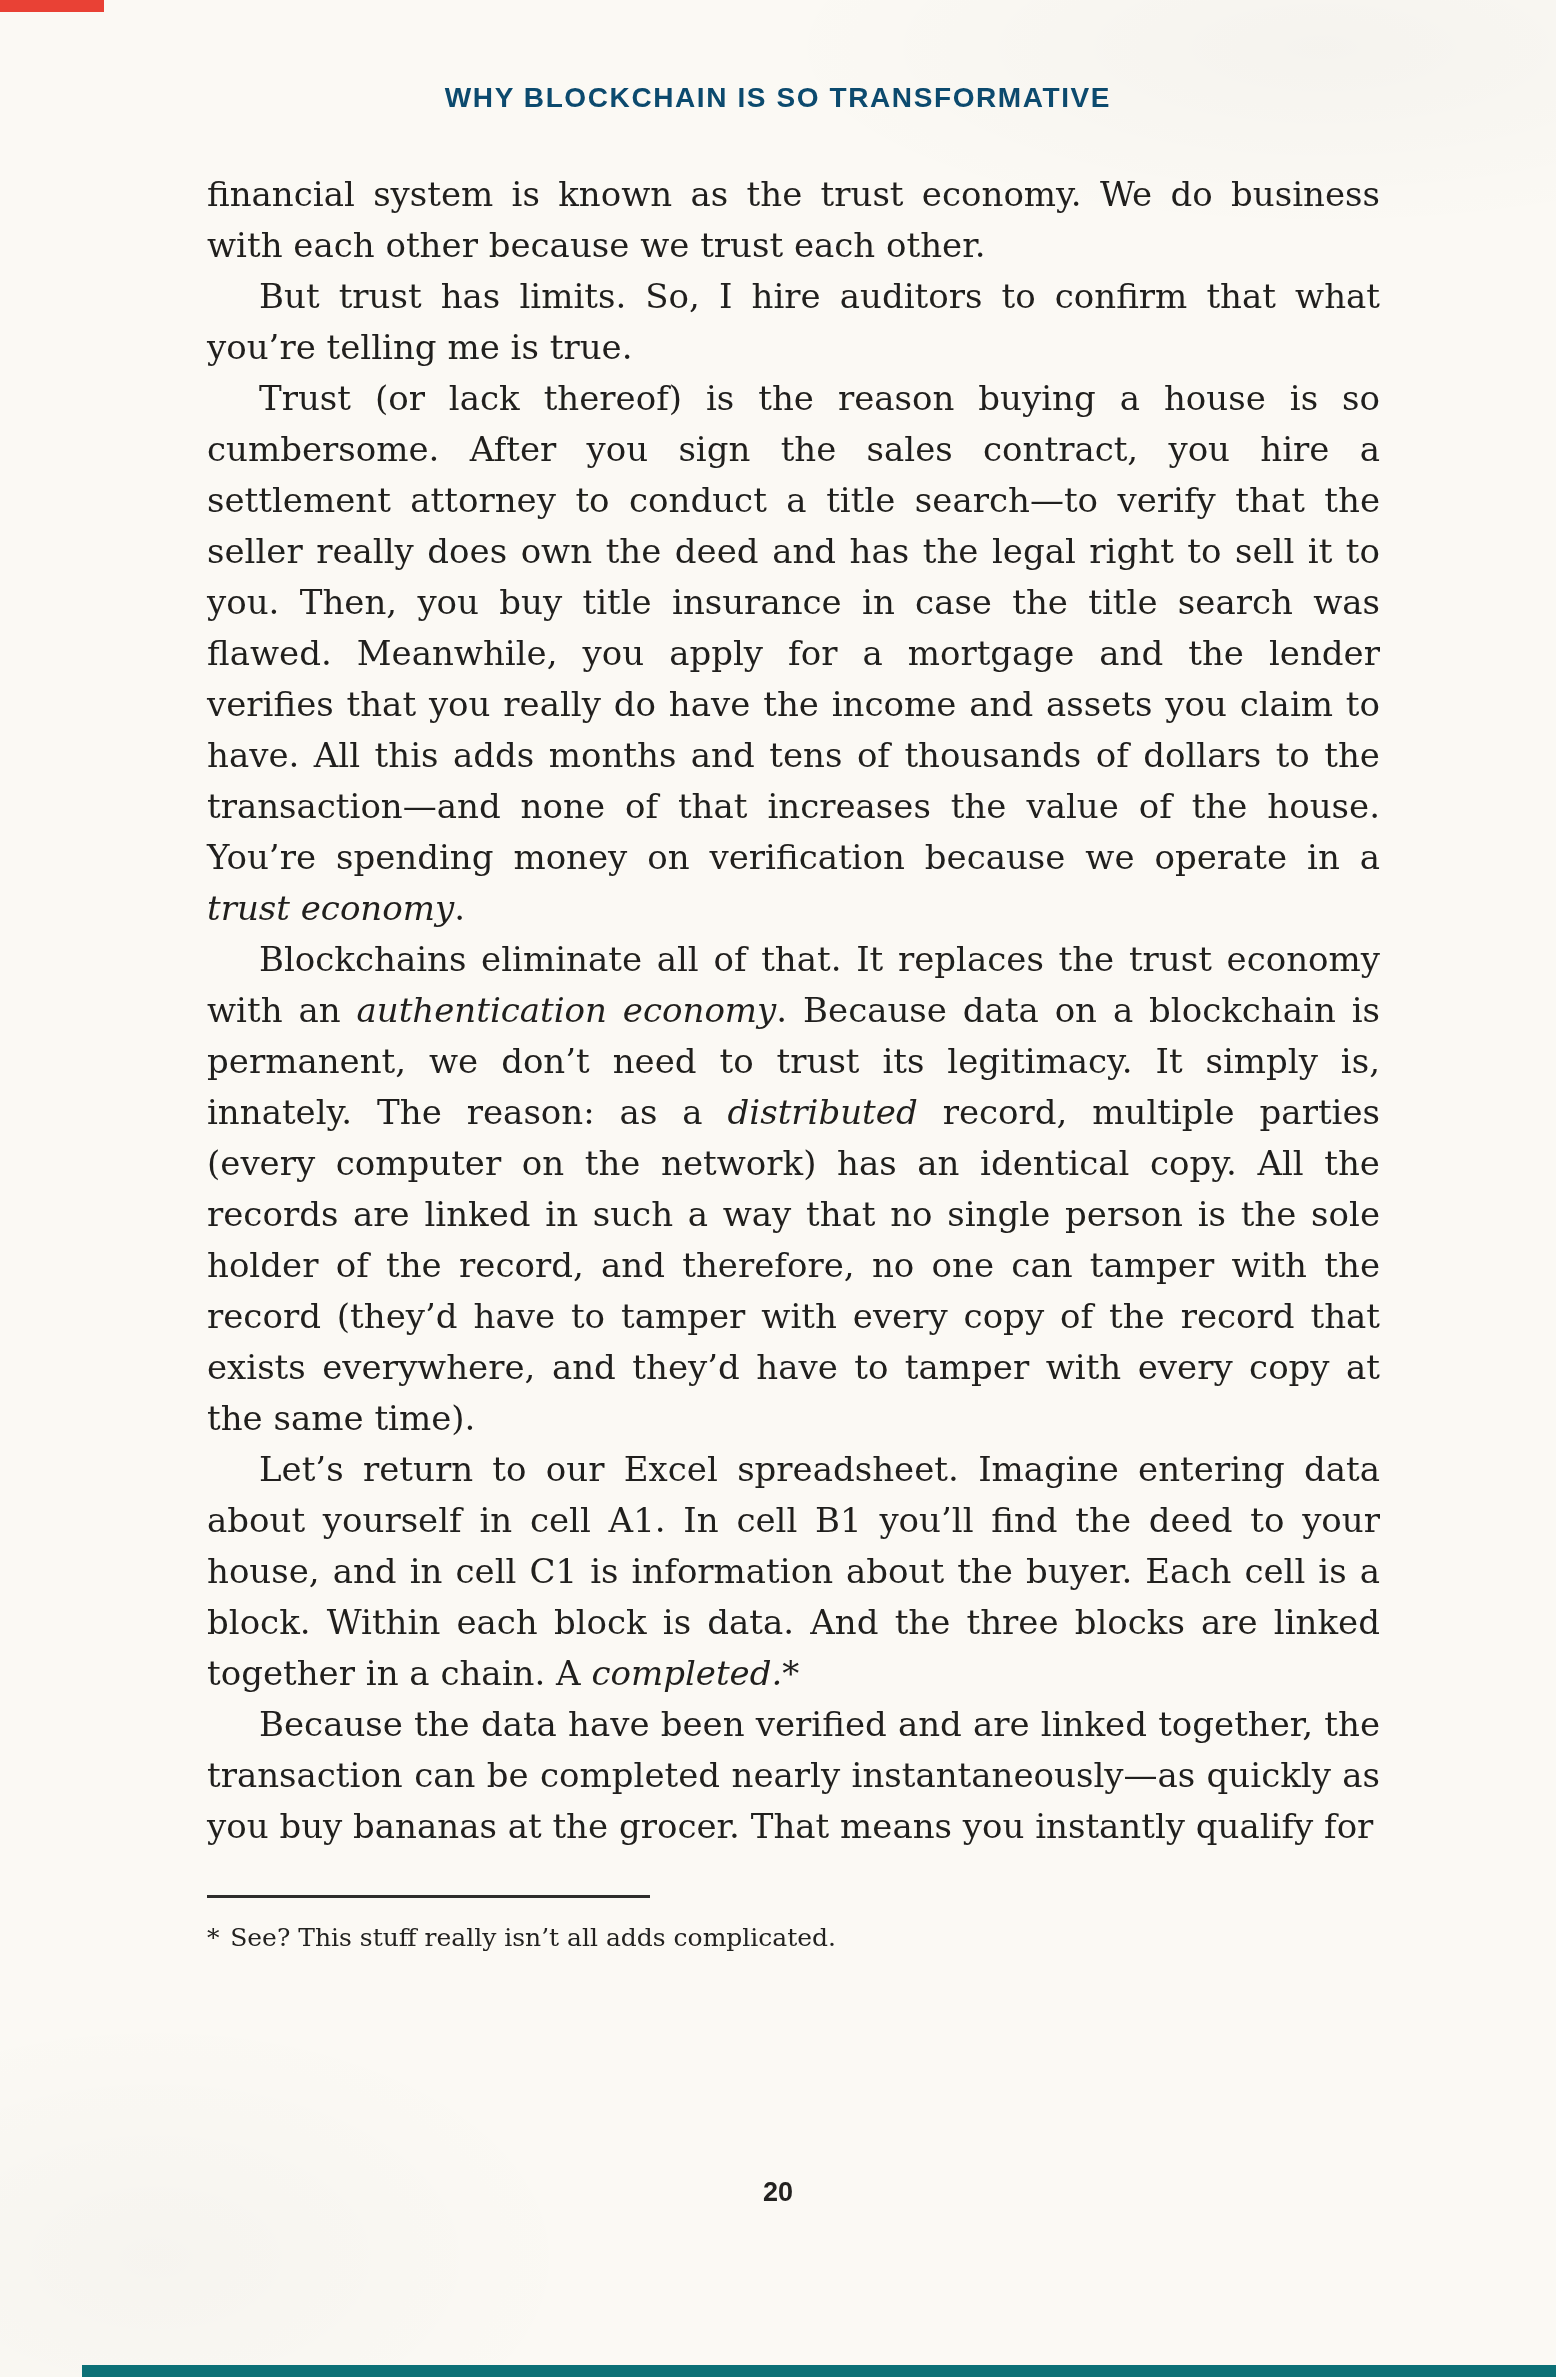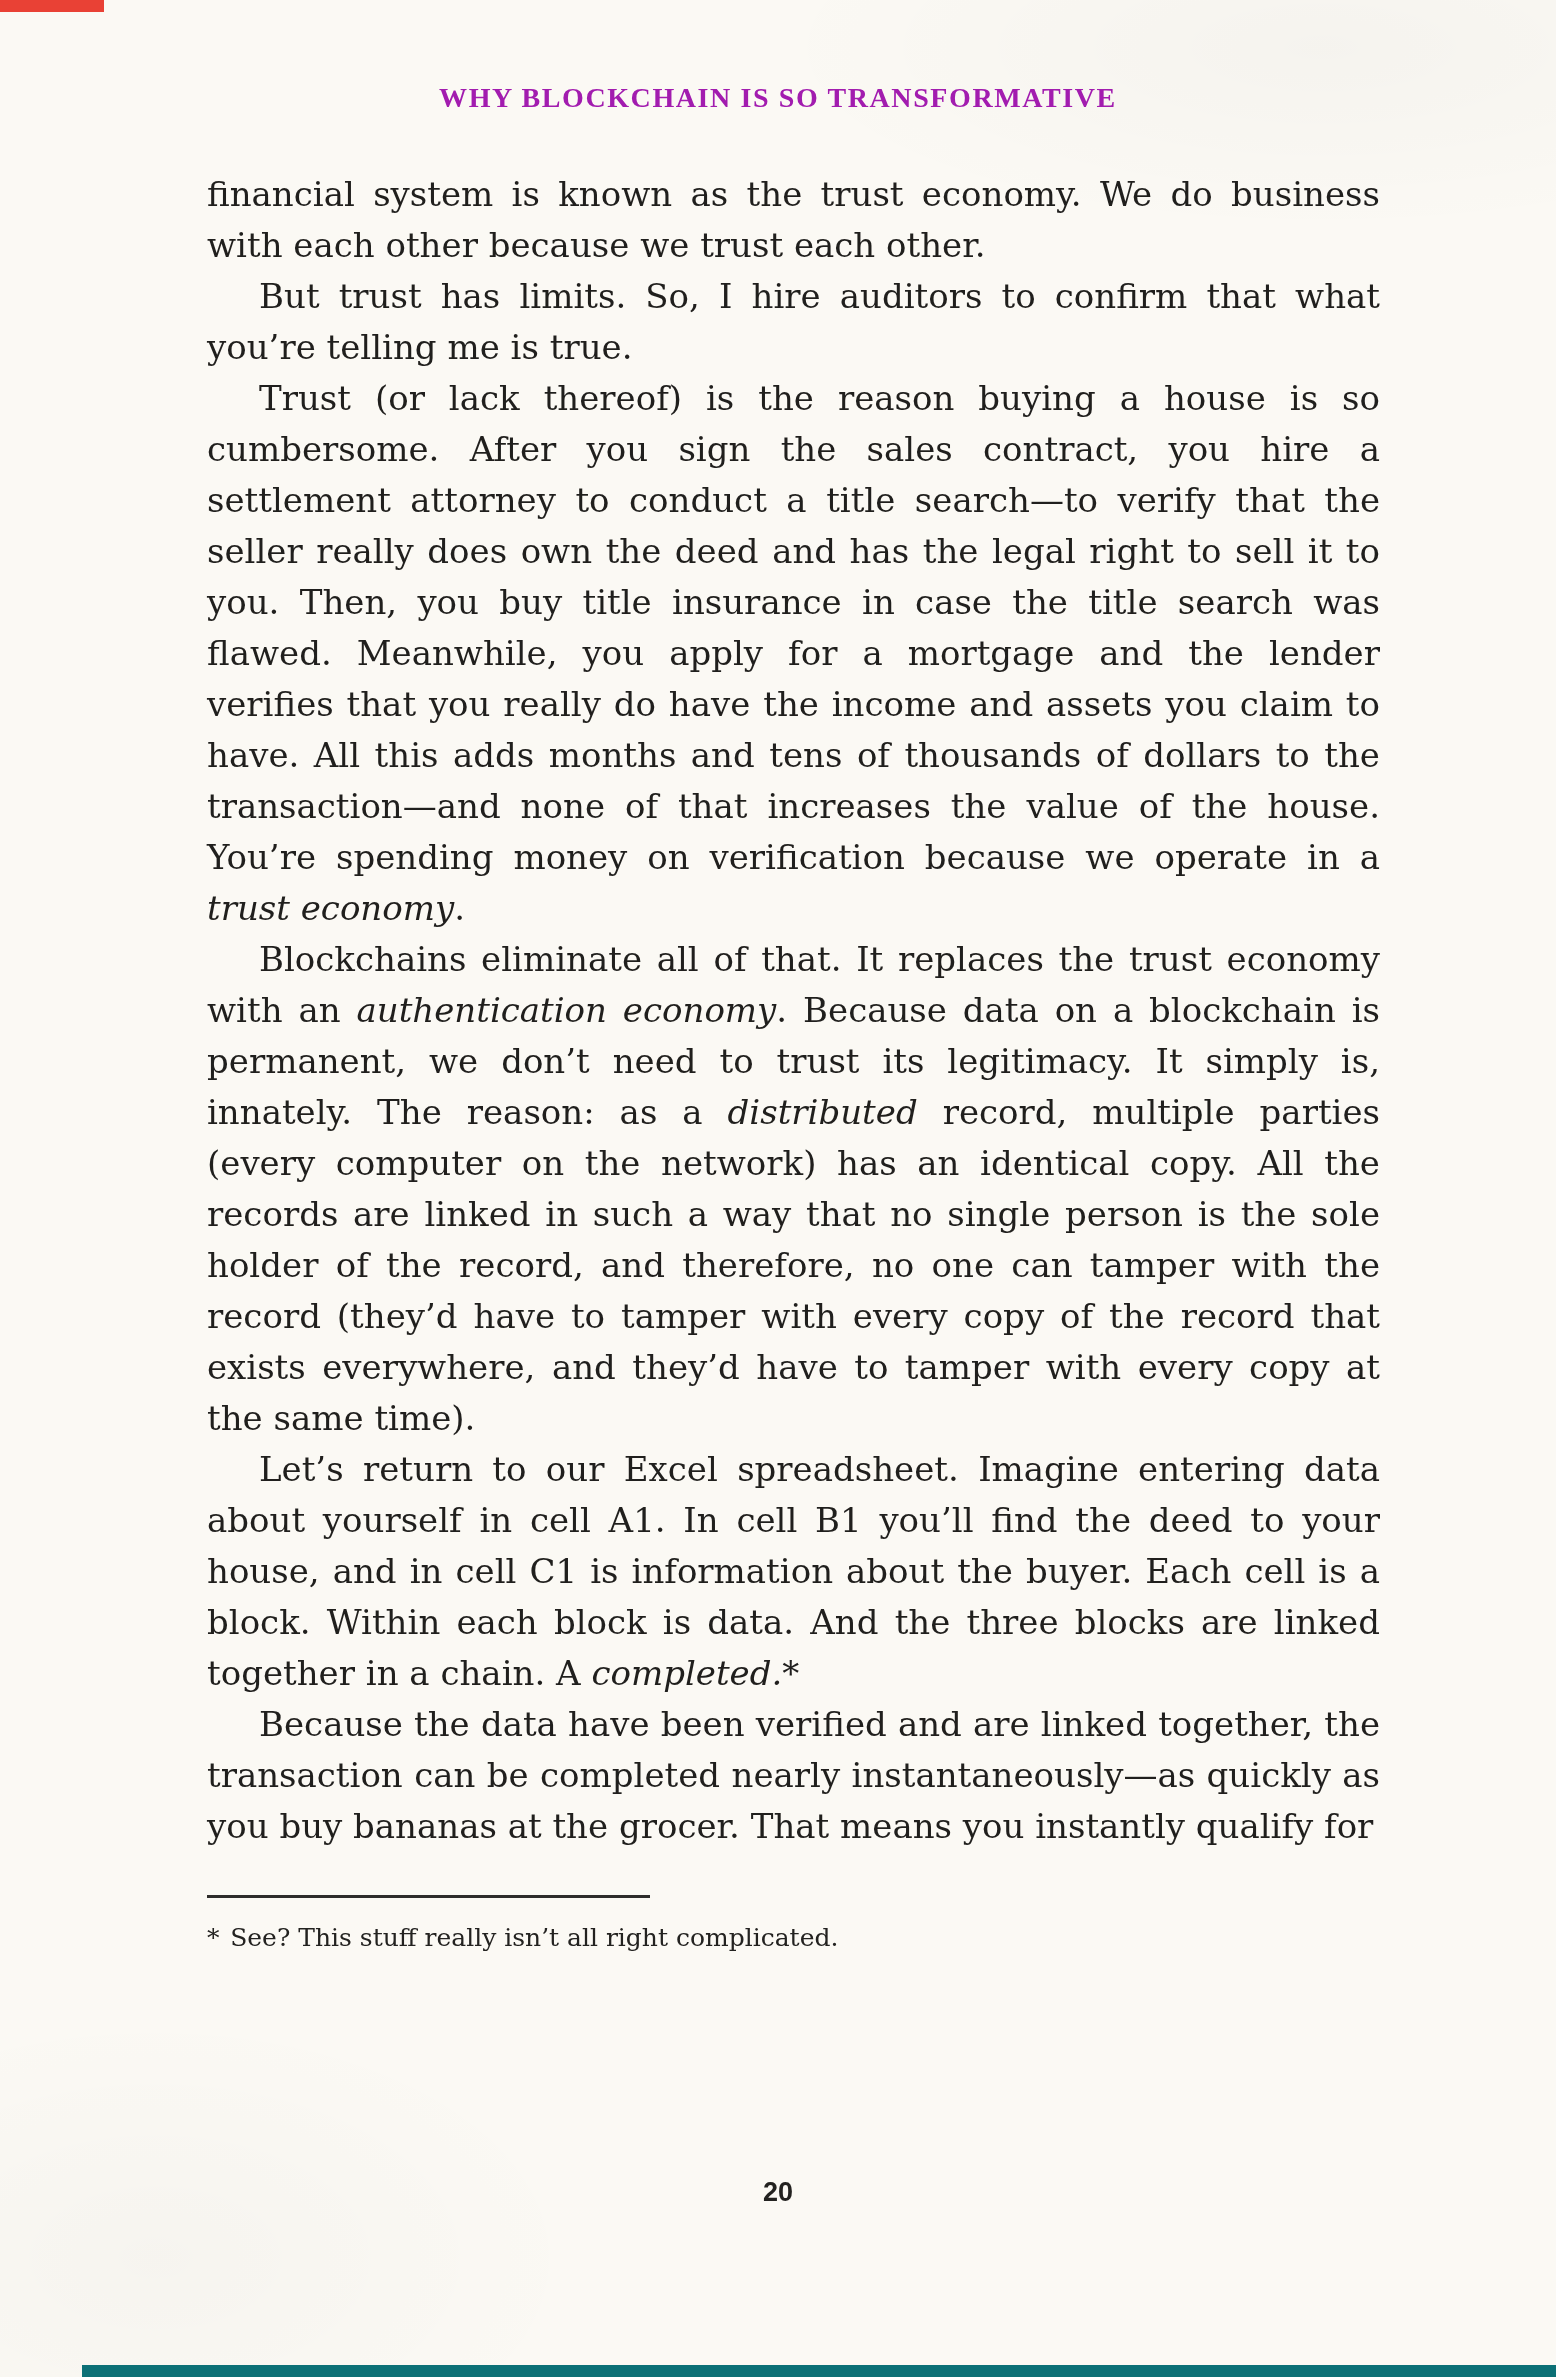--- a/index.html
+++ b/index.html
@@ -14,25 +14,25 @@
       radial-gradient(ellipse 626px 358px at 10% 95%, rgba(0,0,0,0.02), transparent 70%),
       #fbf9f4;
     font-family: "DejaVu Serif", "Liberation Serif", serif;
     color: #201f1d;
   }
   .page { position: relative; width: 100%; height: 100%; }
 
   .running-header {
     padding-top: 82px;
     text-align: center;
-    font-family: Liberation Serif, serif;
+    font-family: Liberation Sans, sans-serif;
     font-weight: bold;
     font-size: 28px;
     letter-spacing: 1.6px;
-    color: #a21caf;
+    color: #0c4a6e;
   }
 
   .textblock {
     margin: 55px 0 11px 207px;
     width: 1173px;
     font-size: 34px;
     line-height: 51px;
     text-align: justify;
   }
   .textblock p { margin: 0; text-indent: 52px; }
@@ -90,21 +90,21 @@
       <p><span>But trust has limits. So, I hire auditors to confirm that what you’re telling me is true.</span></p>
       <p><span>Trust (or lack thereof) is the reason buying a house is so cumbersome. After you sign the sales contract, you hire a settlement attorney to conduct a title search—to verify that the seller really does own the deed and has the legal right to sell it to you. Then, you buy title insurance in case the title search was flawed. Meanwhile, you apply for a mortgage and the lender verifies that you really do have the income and assets you claim to have. All this adds months and tens of thousands of dollars to the transaction—and none of that increases the value of the house. You’re spending money on verification because we operate in a </span><em>trust economy</em><span>.</span></p>
       <p><span>Blockchains eliminate all of that. It replaces the trust economy with an </span><em>authentication economy</em><span>. Because data on a blockchain is permanent, we don’t need to trust its legitimacy. It simply is, innately. The reason: as a </span><em>distributed</em><span> record, multiple parties (every computer on the network) has an identical copy. All the records are linked in such a way that no single person is the sole holder of the record, and therefore, no one can tamper with the record (they’d have to tamper with every copy of the record that exists everywhere, and they’d have to tamper with every copy at the same time).</span></p>
       <p><span>Let’s return to our Excel spreadsheet. Imagine entering data about yourself in cell A1. In cell B1 you’ll find the deed to your house, and in cell C1 is information about the buyer. Each cell is a block. Within each block is data. And the three blocks are linked together in a chain. A </span><em>completed.</em><span>*</span></p>
       <p><span>Because the data have been verified and are linked together, the transaction can be completed nearly instantaneously—as quickly as you buy bananas at the grocer. That means you instantly qualify for</span></p>
     </div>
 
   <div class="footnote">
     <hr class="footnote-rule">
     <div>
-      <span class="footnote-marker">*</span><span>See? This stuff really isn’t all right complicated.</span>
+      <span class="footnote-marker">*</span><span>See? This stuff really isn’t all adds complicated.</span>
     </div>
   </div>
 
   <div class="page-number">20</div>
 
   <div class="artifact-bottom" style="background: rgb(12, 112, 118);"></div>
 
 </div>
 
 

